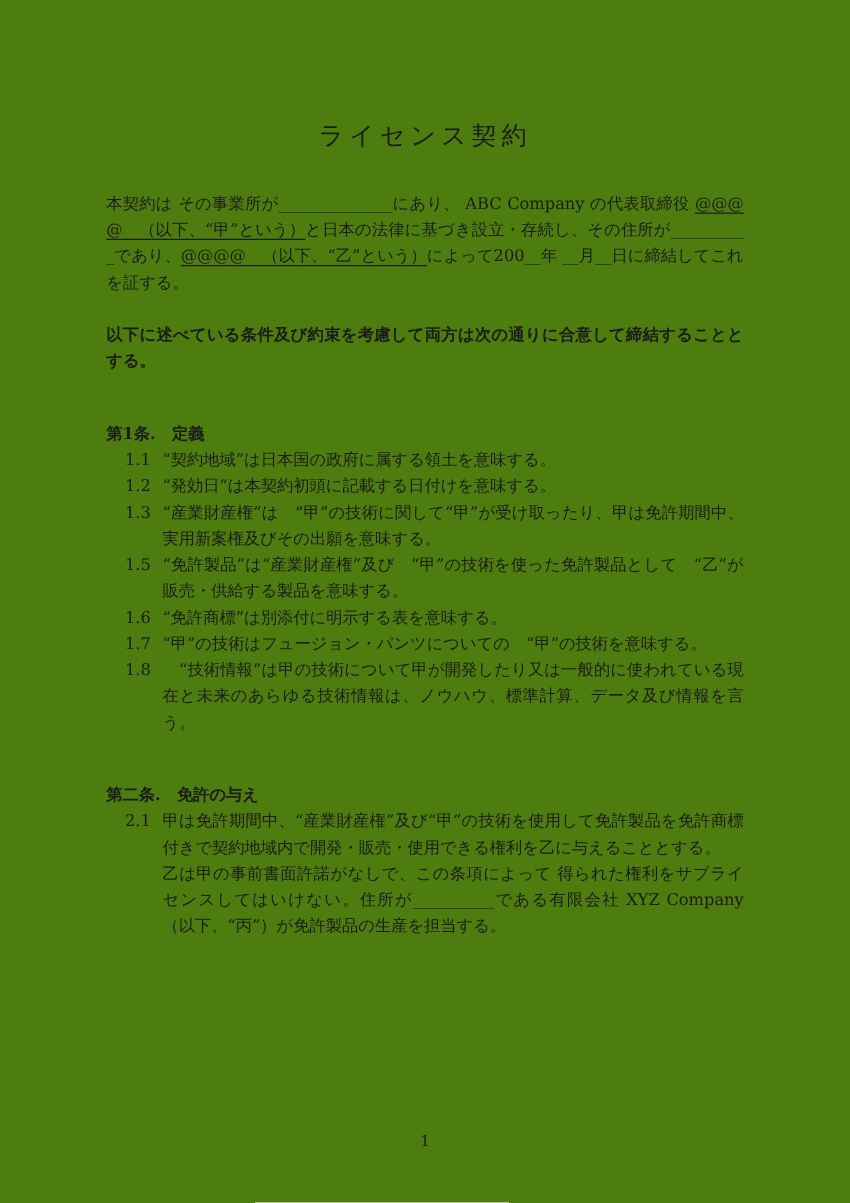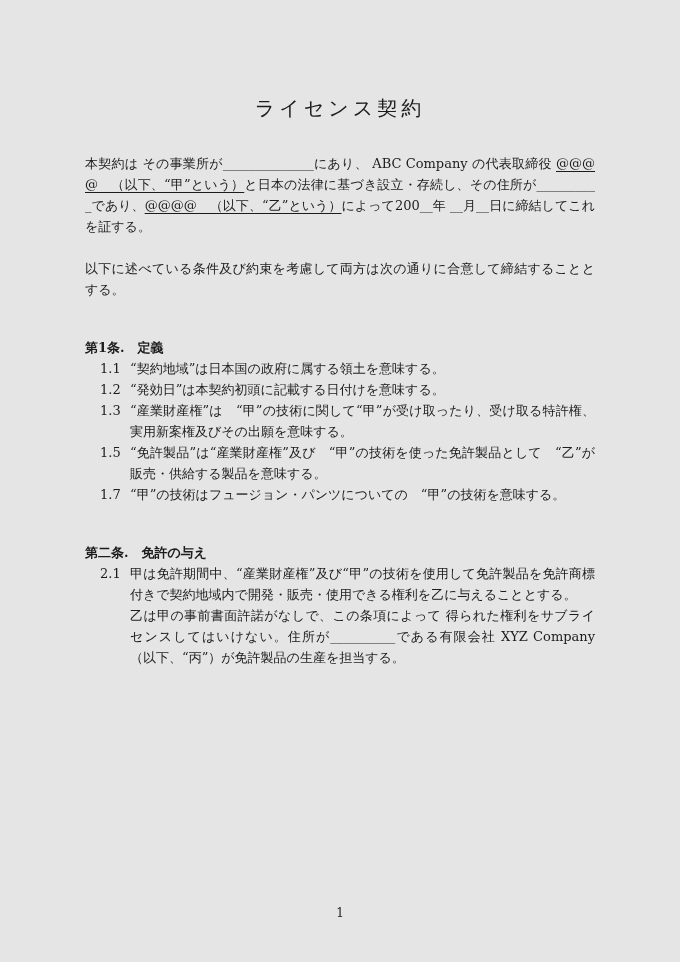--- a/index.html
+++ b/index.html
@@ -7,38 +7,38 @@
   body {
     width: 680px; height: 962px;
     font-family: "DejaVu Serif", "Liberation Serif", serif;
     color: #1c1c1c;
     margin: 0 auto;
   }
   .page {
     position: relative;
     width: 680px; height: 962px;
     padding: 98px 85px 0 85px;
-    background: #e5e5e5;
+    background: #4d7c0f;
     font-size: 13px;
     line-height: 21px;
     overflow: hidden;
   }
   .title {
     font-size: 20px;
     font-weight: 400;
     text-align: center;
     letter-spacing: 4px;
     margin-bottom: 34px;
   }
   .para {
     text-align: justify;
     margin-bottom: 21px;
     word-break: break-all;
   }
-  .para.tight { margin-bottom: 0; }
+  .para.tight { margin-bottom: 0; font-weight: bold; }
   .run { white-space: pre-wrap; }
   .u { text-decoration: underline; text-underline-offset: 3px; }
   h2.heading {
     font-size: 13px;
     font-weight: 700;
     margin-top: 37px;
     margin-bottom: 0;
   }
   .intro { margin-bottom: 0; }
   .item {
@@ -77,29 +77,37 @@
   <div class="item">
     <span class="num">1.1</span>
     <span class="txt">“契約地域”は日本国の政府に属する領土を意味する。</span>
   </div>
   <div class="item">
     <span class="num">1.2</span>
     <span class="txt">“発効日”は本契約初頭に記載する日付けを意味する。</span>
   </div>
   <div class="item">
     <span class="num">1.3</span>
-    <span class="txt">“産業財産権”は　“甲”の技術に関して“甲”が受け取ったり、受け取る特許権、実用新案権及びその出願を意味する。</span>
+    <span class="txt">“産業財産権”は　“甲”の技術に関して“甲”が受け取ったり、甲は免許期間中、実用新案権及びその出願を意味する。</span>
   </div>
   <div class="item">
     <span class="num">1.5</span>
     <span class="txt">“免許製品”は“産業財産権”及び　“甲”の技術を使った免許製品として　“乙”が販売・供給する製品を意味する。</span>
   </div>
   <div class="item">
+    <span class="num">1.6</span>
+    <span class="txt">“免許商標”は別添付に明示する表を意味する。</span>
+  </div>
+  <div class="item">
     <span class="num">1.7</span>
     <span class="txt">“甲”の技術はフュージョン・パンツについての　“甲”の技術を意味する。</span>
+  </div>
+  <div class="item">
+    <span class="num">1.8</span>
+    <span class="txt">　“技術情報”は甲の技術について甲が開発したり又は一般的に使われている現在と未来のあらゆる技術情報は、ノウハウ、標準計算、データ及び情報を言う。</span>
   </div>
 
   <h2 class="heading">第二条.　免許の与え</h2>
 
   <div class="item">
     <span class="num">2.1</span>
     <span class="txt">甲は免許期間中、“産業財産権”及び“甲”の技術を使用して免許製品を免許商標付きで契約地域内で開発・販売・使用できる権利を乙に与えることとする。</span>
   </div>
 
   <p class="para sub">乙は甲の事前書面許諾がなしで、この条項によって 得られた権利をサブライセンスしてはいけない。住所が__________である有限会社 XYZ Company（以下、“丙”）が免許製品の生産を担当する。</p>

